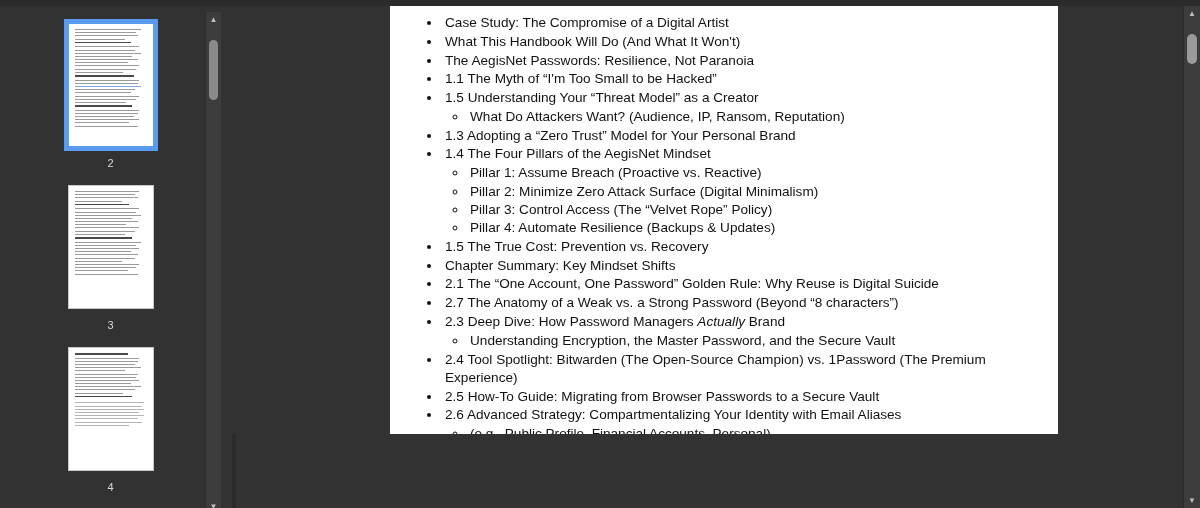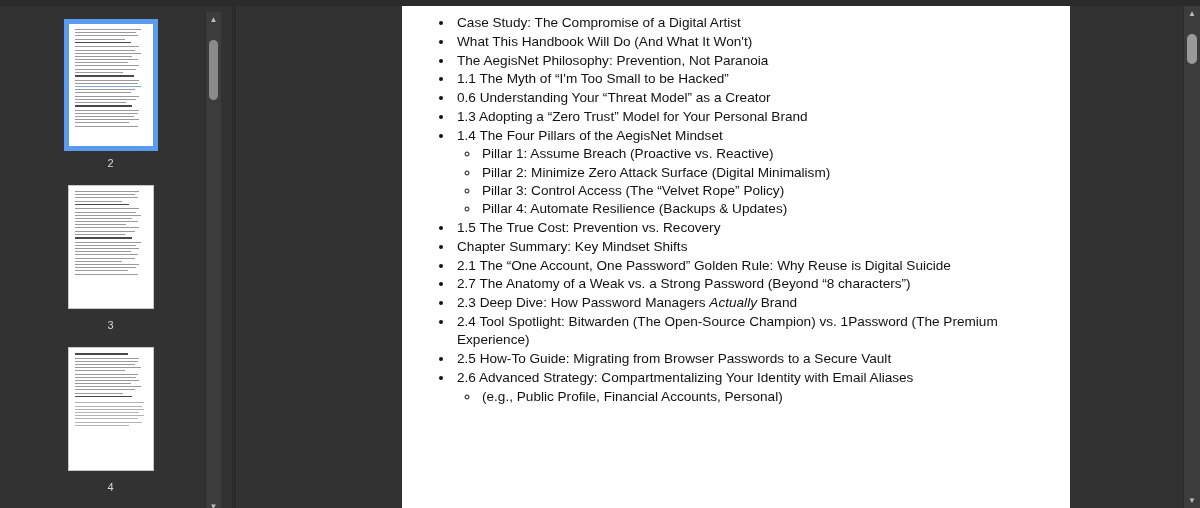--- a/index.html
+++ b/index.html
@@ -113,23 +113,23 @@
     width: 9px;
     height: 60px;
     background: #8a8a8a;
     border-radius: 5px;
   }
 
   
   .doc-pane {
     position: absolute;
     top: 6px;
-    left: 236px;
+    left: 224px;
     width: 948px;
-    height: 502px;
+    height: 428px;
     background: #323232;
     overflow: hidden;
   }
 
   .page {
     position: absolute;
     left: 166px;
     top: 0;
     width: 620px;
     min-height: 502px;
@@ -317,46 +317,56 @@
 
   <div class="pane-divider"></div>
 
   <div class="doc-pane">
     <div class="page">
       <div class="doc-body">
 
         <ul class="lvl1 grp">
           <li>Case Study: The Compromise of a Digital Artist</li>
           <li>What This Handbook Will Do (And What It Won't)</li>
-          <li>The AegisNet Philosophy: Prevention, Not Paranoia</li>
+          <li>The AegisNet Passwords: Resilience, Not Paranoia</li>
         </ul>
 
 
         <ul class="lvl1 grp">
           <li>1.1 The Myth of “I'm Too Small to be Hacked”</li>
-          <li>0.6 Understanding Your “Threat Model” as a Creator</li>
+          <li>1.5 Understanding Your “Threat Model” as a Creator</li>
+          <li style="list-style:none;margin-left:-28px;padding-left:0">
+            <ul class="lvl2" style="padding-left:54px">
+              <li>What Do Attackers Want? (Audience, IP, Ransom, Reputation)</li>
+            </ul>
+          </li>
           <li>1.3 Adopting a “Zero Trust” Model for Your Personal Brand</li>
           <li>1.4 The Four Pillars of the AegisNet Mindset</li>
           <li style="list-style:none;margin-left:-28px;padding-left:0">
             <ul class="lvl2" style="padding-left:54px">
               <li>Pillar 1: Assume Breach (Proactive vs. Reactive)</li>
               <li>Pillar 2: Minimize Zero Attack Surface (Digital Minimalism)</li>
               <li>Pillar 3: Control Access (The “Velvet Rope” Policy)</li>
               <li>Pillar 4: Automate Resilience (Backups &amp; Updates)</li>
             </ul>
           </li>
           <li>1.5 The True Cost: Prevention vs. Recovery</li>
           <li>Chapter Summary: Key Mindset Shifts</li>
         </ul>
 
 
         <ul class="lvl1 grp">
           <li>2.1 The “One Account, One Password” Golden Rule: Why Reuse is Digital Suicide</li>
           <li>2.7 The Anatomy of a Weak vs. a Strong Password (Beyond “8 characters”)</li>
           <li><span>2.3 Deep Dive: How Password Managers </span><em class="ital">Actually</em><span> Brand</span></li>
+          <li style="list-style:none;margin-left:-28px;padding-left:0">
+            <ul class="lvl2" style="padding-left:54px">
+              <li>Understanding Encryption, the Master Password, and the Secure Vault</li>
+            </ul>
+          </li>
           <li>2.4 Tool Spotlight: Bitwarden (The Open-Source Champion) vs. 1Password (The Premium Experience)</li>
           <li>2.5 How-To Guide: Migrating from Browser Passwords to a Secure Vault</li>
           <li>2.6 Advanced Strategy: Compartmentalizing Your Identity with Email Aliases</li>
           <li style="list-style:none;margin-left:-28px;padding-left:0">
             <ul class="lvl2" style="padding-left:54px">
               <li>(e.g., Public Profile, Financial Accounts, Personal)</li>
             </ul>
           </li>
 
         </ul>

